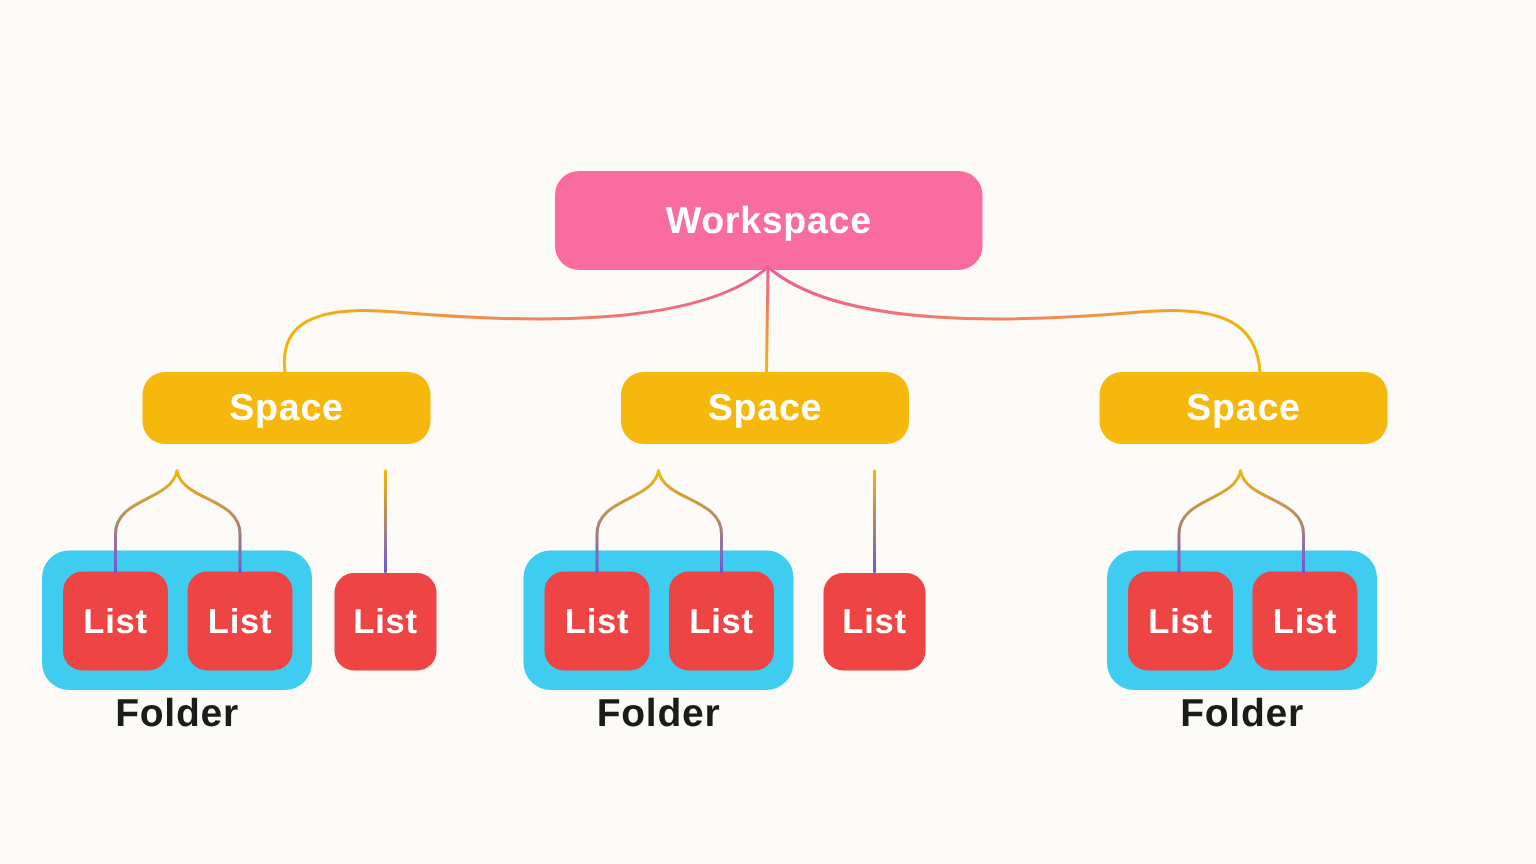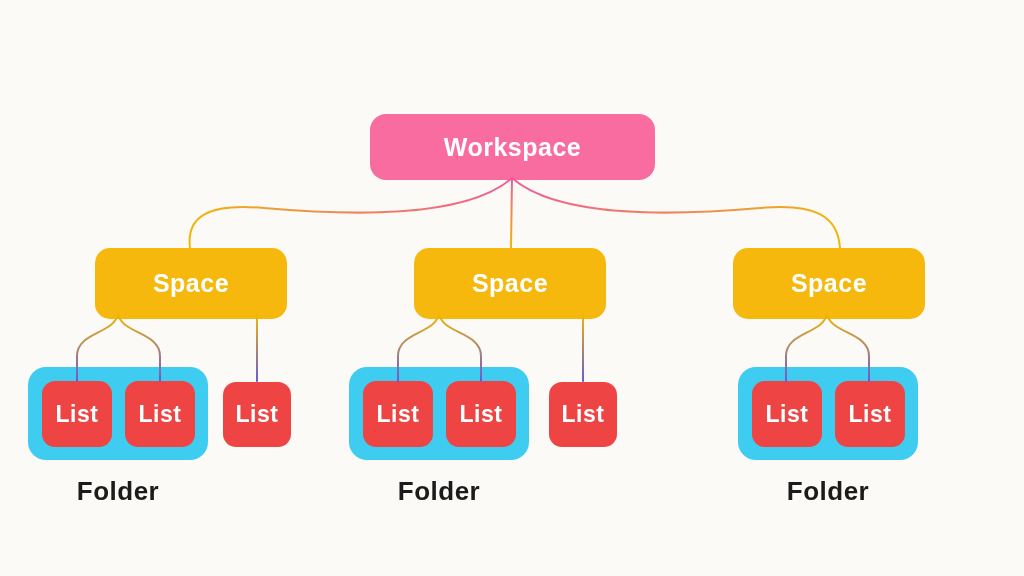--- a/index.html
+++ b/index.html
@@ -28,21 +28,21 @@
   }
   .workspace {
     left: 370px; top: 94px;
     width: 285px; height: 66px;
     background: #F96CA0;
     border-radius: 16px;
     font-size: 25px;
   }
   .space {
     top: 228px;
-    width: 192px; height: 71px;
+    width: 192px; height: 48px;
     background: #F7B80E;
     border-radius: 15px;
     font-size: 25px;
   }
   .space.s0 { left: 95px; }
   .space.s1 { left: 414px; }
   .space.s2 { left: 733px; }
   .folder {
     position: absolute;
     top: 347px;
@@ -63,21 +63,21 @@
   .folder .list.l0 { left: 14px; }
   .folder .list.l1 { left: 97px; }
   .list.standalone {
     top: 362px;
     width: 68px; height: 65px;
   }
   .list.standalone.sa0 { left: 223px; }
   .list.standalone.sa1 { left: 549px; }
   .folder-label {
     position: absolute;
-    top: 456px;
+    top: 440px;
     width: 180px;
     text-align: center;
     font-weight: 700;
     font-size: 26px;
     color: #1B1B1B;
     letter-spacing: 0.5px;
   }
   .folder-label.fl0 { left: 28px; }
   .folder-label.fl1 { left: 349px; }
   .folder-label.fl2 { left: 738px; }

